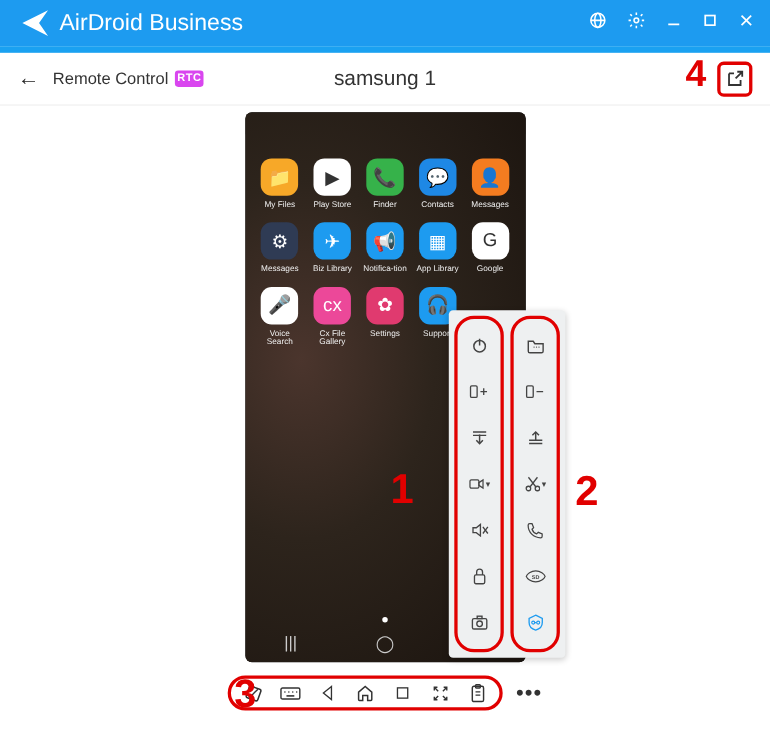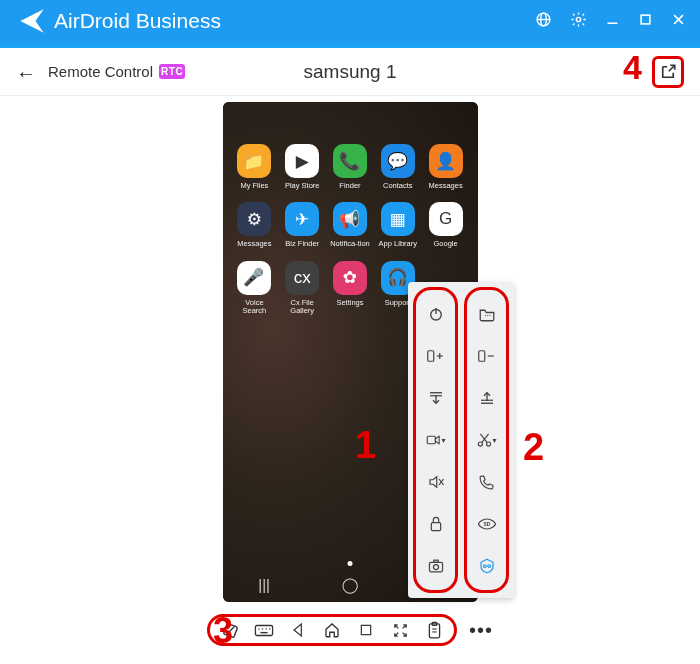--- a/index.html
+++ b/index.html
@@ -146,40 +146,40 @@
           <div class="app-item">
             <div class="app-icon" style="background: rgb(244, 124, 32); color: rgb(255, 255, 255);">👤</div>
             <div class="app-label">Messages</div>
           </div>
           <div class="app-item">
             <div class="app-icon" style="background: rgb(47, 59, 84); color: rgb(255, 255, 255);">⚙</div>
             <div class="app-label">Messages</div>
           </div>
           <div class="app-item">
             <div class="app-icon" style="background: rgb(29, 155, 240); color: rgb(255, 255, 255);">✈</div>
-            <div class="app-label">Biz Finder</div>
+            <div class="app-label">Biz Library</div>
           </div>
           <div class="app-item">
             <div class="app-icon" style="background: rgb(29, 155, 240); color: rgb(255, 255, 255);">📢</div>
             <div class="app-label">Notifica-tion</div>
           </div>
           <div class="app-item">
             <div class="app-icon" style="background: rgb(29, 155, 240); color: rgb(255, 255, 255);">▦</div>
             <div class="app-label">App Library</div>
           </div>
           <div class="app-item">
             <div class="app-icon" style="background: rgb(255, 255, 255); color: rgb(51, 51, 51);">G</div>
             <div class="app-label">Google</div>
           </div>
           <div class="app-item">
             <div class="app-icon" style="background: rgb(255, 255, 255); color: rgb(51, 51, 51);">🎤</div>
             <div class="app-label">Voice Search</div>
           </div>
           <div class="app-item">
-            <div class="app-icon" style="background: #404040; color: rgb(255, 255, 255);">cx</div>
+            <div class="app-icon" style="background: #ec4899; color: rgb(255, 255, 255);">cx</div>
             <div class="app-label">Cx File Gallery</div>
           </div>
           <div class="app-item">
             <div class="app-icon" style="background: rgb(224, 58, 111); color: rgb(255, 255, 255);">✿</div>
             <div class="app-label">Settings</div>
           </div>
           <div class="app-item">
             <div class="app-icon" style="background: rgb(29, 155, 240); color: rgb(255, 255, 255);">🎧</div>
             <div class="app-label">Support</div>
           </div>

